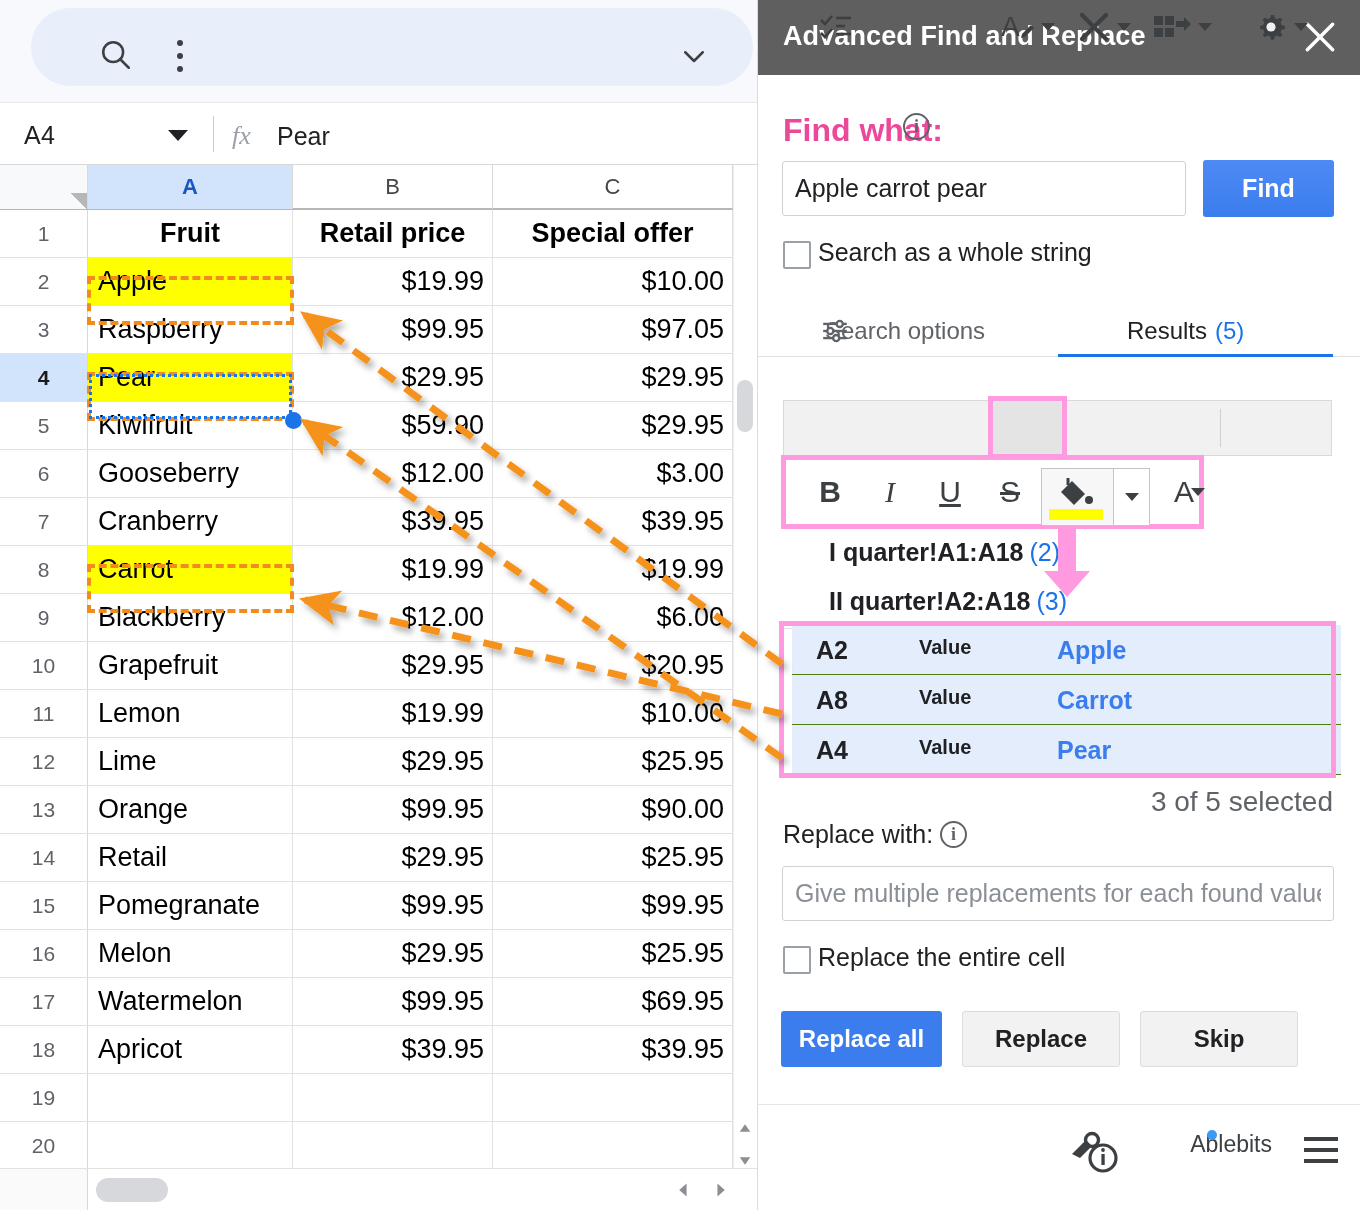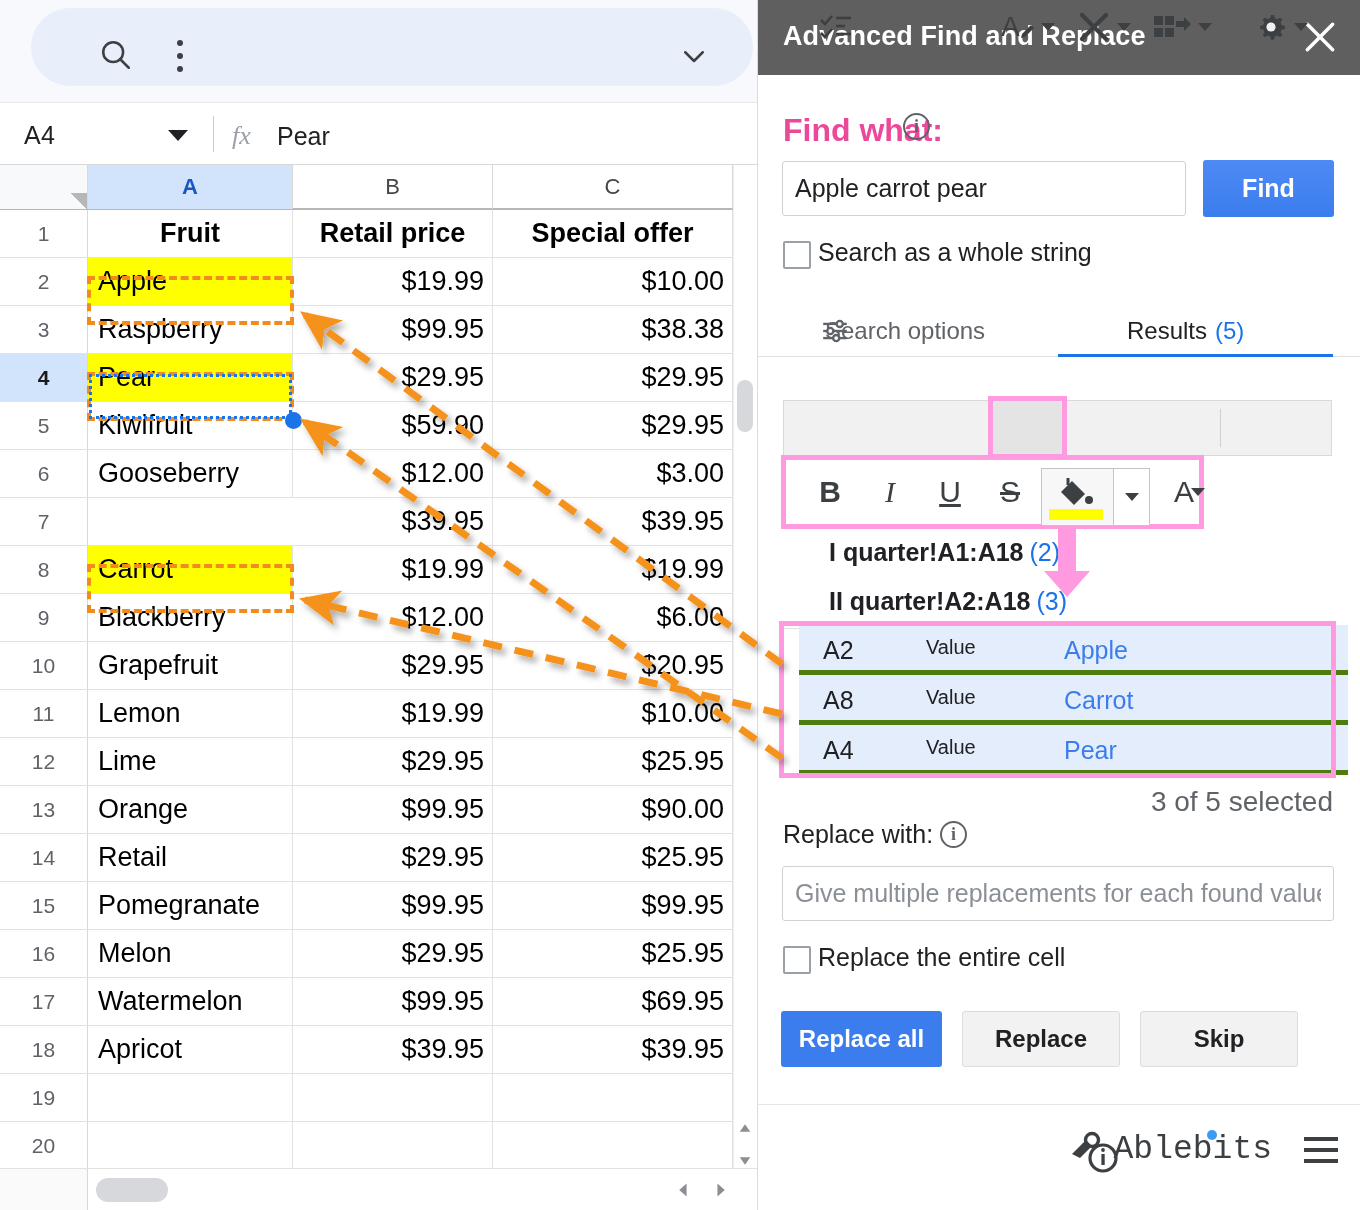--- a/index.html
+++ b/index.html
@@ -162,22 +162,22 @@
 
   
   .grp { position: absolute; left: 783px; width: 549px; height: 54px;
     border-bottom: 1px solid #e0e0e0; background: #fff; }
   .grp .tri { position: absolute; left: 22px; top: 21px; width: 0; height: 0; }
   .grp .gtxt { position: absolute; left: 46px; top: 12px; font-size: 25px;
     font-weight: 700; color: #202124; }
   .grp .gcnt { color: #1a73e8; font-weight: 400; margin-left: 6px; }
 
   .res-rows { position: absolute; left: 783px; top: 625px; width: 549px; height: 148px; }
-  .res-row { position: absolute; left: 16px; width: 549px; height: 50px;
-    background: #e4edfb; border-bottom: 5px solid #4d7c0f; }
+  .res-row { position: absolute; left: 9px; width: 549px; height: 50px;
+    background: #e4edfb; border-bottom: 1px solid #4d7c0f; font-weight: bold; }
   .rr-cell { position: absolute; left: 24px; top: 11px; font-size: 25px; color: #202124; }
   .rr-kind { position: absolute; left: 127px; top: 11px; font-size: 20px; color: #202124; }
   .rr-val  { position: absolute; left: 265px; top: 11px; font-size: 25px; color: #3b7ded; }
   .pink-res { position: absolute; left: 779px; top: 621px; width: 557px; height: 157px;
     border: 5px solid #ff9ae0; z-index: 35; pointer-events: none; }
 
   .sel-count { position: absolute; right: 27px; top: 786px; font-size: 28px; color: #5f6368; }
 
   .lbl-rep { position: absolute; left: 783px; top: 820px; font-size: 25px; color: #202124; }
   .info-rep { position: absolute; left: 940px; top: 821px; }
@@ -189,22 +189,22 @@
   .lbl-entire { position: absolute; left: 818px; top: 943px; font-size: 25px; color: #202124; }
 
   .btn { position: absolute; top: 1011px; height: 56px; border-radius: 3px;
     font-size: 24px; font-weight: 700; font-family: "Liberation Sans", sans-serif; }
   .btn-primary { left: 781px; width: 161px; background: #3b7ded; color: #fff; border: 0; }
   .btn-plain { background: #f2f2f2; color: #202124; border: 1px solid #dadce0; }
   .btn-replace { left: 962px; width: 158px; }
   .btn-skip { left: 1140px; width: 158px; }
 
   .footer-line { position: absolute; left: 757px; top: 1104px; width: 603px; height: 1px; background: #e6e6e6; }
-  .brand { position: absolute; right: 88px; top: 1131px; font-size: 33px; color: #3c4043;
-    font-family: Liberation Mono, monospace; }
+  .brand { position: absolute; right: 88px; top: 1131px; font-size: 23px; color: #3c4043;
+    font-family: Liberation Sans, sans-serif; }
   .brand-dot { position: absolute; right: 143px; top: 1130px; width: 10px; height: 10px;
     border-radius: 50%; background: #3b9af5; }
   .brand-icon { position: absolute; right: 238px; top: 1128px; width: 52px; height: 48px; }
   .hamburger { position: absolute; right: 22px; top: 1137px; width: 34px; height: 26px; }
   .hamburger i { display: block; height: 4px; background: #3c4043; margin-bottom: 7px; }
 
   
   #ann { position: absolute; left: 0; top: 0; width: 1360px; height: 1210px;
     pointer-events: none; z-index: 60; }
 </style>
@@ -257,21 +257,21 @@
           <div class="row" style="top: 48px;">
             <div class="rn">2</div>
             <div class="cA hl">Apple</div>
             <div class="cB">$19.99</div>
             <div class="cC">$10.00</div>
           </div>
           <div class="row" style="top: 96px;">
             <div class="rn">3</div>
             <div class="cA">Raspberry</div>
             <div class="cB">$99.95</div>
-            <div class="cC">$38.38</div>
+            <div class="cC">$97.05</div>
           </div>
           <div class="row" style="top: 144px;">
             <div class="rn sel">4</div>
             <div class="cA hl">Pear</div>
             <div class="cB">$29.95</div>
             <div class="cC">$29.95</div>
           </div>
           <div class="row" style="top: 192px;">
             <div class="rn">5</div>
             <div class="cA">Kiwifruit</div>
@@ -279,20 +279,21 @@
             <div class="cC">$29.95</div>
           </div>
           <div class="row" style="top: 240px;">
             <div class="rn">6</div>
             <div class="cA">Gooseberry</div>
             <div class="cB">$12.00</div>
             <div class="cC">$3.00</div>
           </div>
           <div class="row" style="top: 288px;">
             <div class="rn">7</div>
+            <div class="cA">Cranberry</div>
             <div class="cB">$39.95</div>
             <div class="cC">$39.95</div>
           </div>
           <div class="row" style="top: 336px;">
             <div class="rn">8</div>
             <div class="cA hl">Carrot</div>
             <div class="cB">$19.99</div>
             <div class="cC">$19.99</div>
           </div>
           <div class="row" style="top: 384px;">

